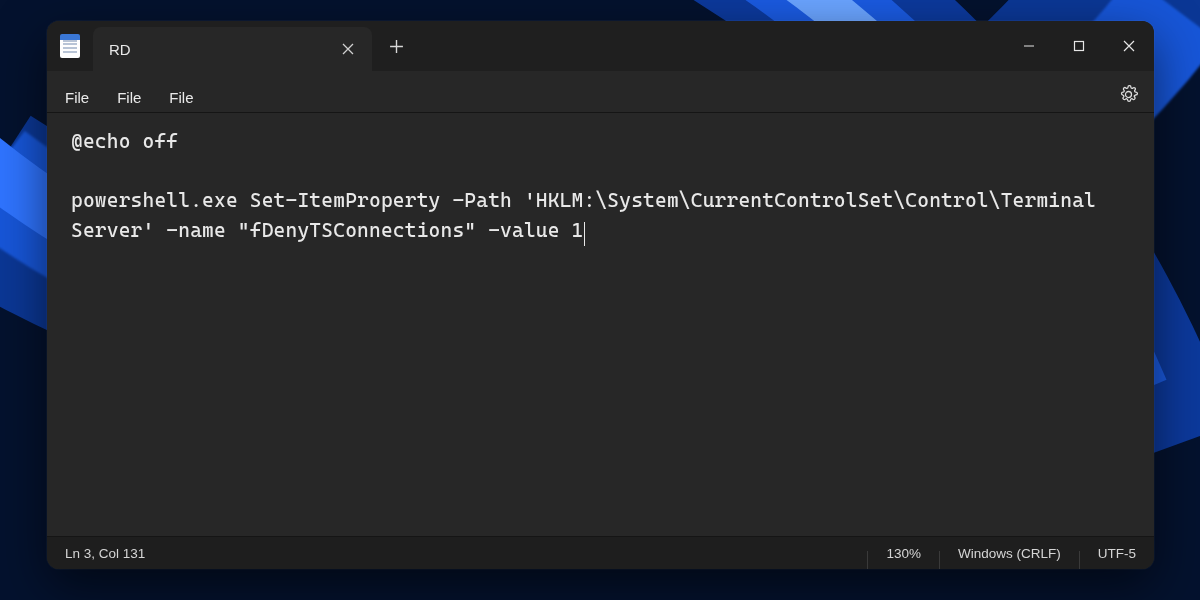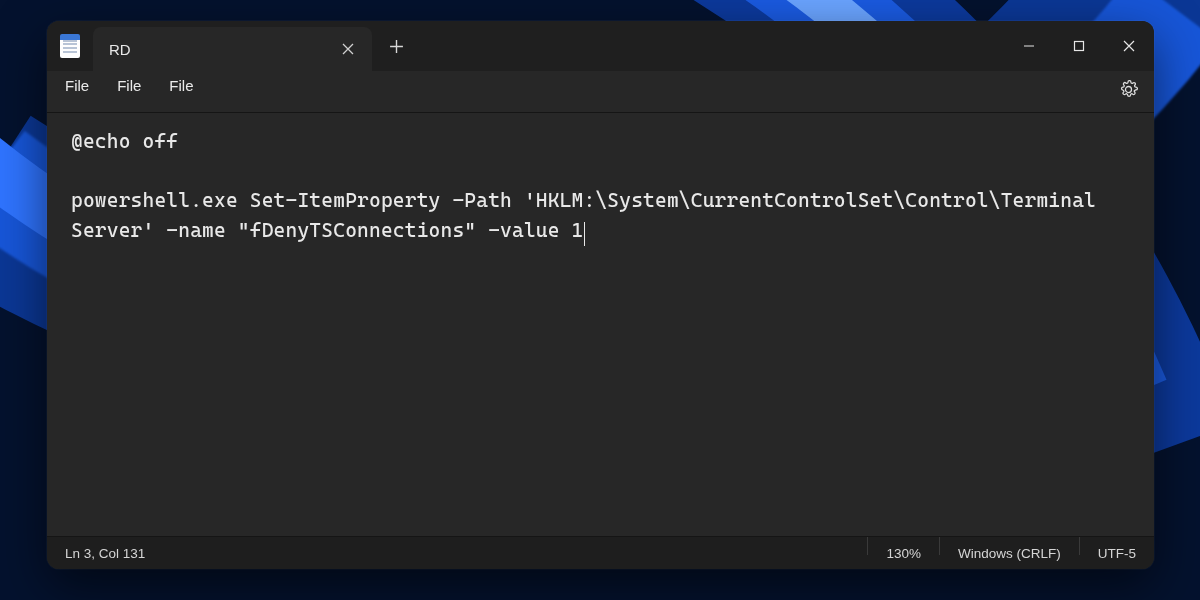--- a/index.html
+++ b/index.html
@@ -51,42 +51,42 @@
     .new-tab {
       width:48px; display:flex; align-items:center; justify-content:center; color:#d8d8d8;
     }
     .new-tab svg { width:15px; height:15px; }
     .title-spacer { flex:1; }
     .win-controls { display:flex; }
     .win-btn { width:50px; display:flex; align-items:center; justify-content:center; color:#e6e6e6; }
     .win-btn svg { width:12px; height:12px; }
 
     .menubar {
-      height:42px; background:#272727; display:flex; align-items:flex-start;
+      height:42px; background:#272727; display:flex; align-items:flex-end;
       padding:0 8px; color:#eaeaea; font-size:15px;
       border-bottom:1px solid #151515;
     }
     .menu-item { padding:6px 14px; border-radius:4px; }
     .menu-item:first-child { padding-left:10px; }
     .menubar-spacer { flex:1; }
     .settings-btn { width:36px; height:36px; display:flex; align-items:center; justify-content:center; color:#dcdcdc; }
     .settings-btn svg { width:19px; height:19px; }
 
     .editor {
       flex:1; padding:14px 14px 10px 24px; color:#e8e8e8;
       font-family:"Cascadia Mono","Consolas",monospace; font-size:20px; line-height:1.48;
       white-space:pre-wrap; word-wrap:break-word; position:relative; letter-spacing:.2px;
     }
     .caret {
       display:inline-block; width:1px; height:24px; background:#e8e8e8;
       vertical-align:text-bottom; margin-left:0px; position:relative; top:4px;
     }
 
     .statusbar {
-      height:33px; background:#1e1e1e; display:flex; align-items:flex-start;
+      height:33px; background:#1e1e1e; display:flex; align-items:flex-end;
       color:#d5d5d5; font-size:13.5px; border-top:1px solid #151515;
     }
     .statusbar .cell { padding:0 18px; height:100%; display:flex; align-items:center; }
     .statusbar .sep { width:1px; height:18px; background:#3a3a3a; }
     .sb-left { padding-left:18px; }
     .sb-flex { flex:1; }
   </style>
 </head>
 <body>
 

